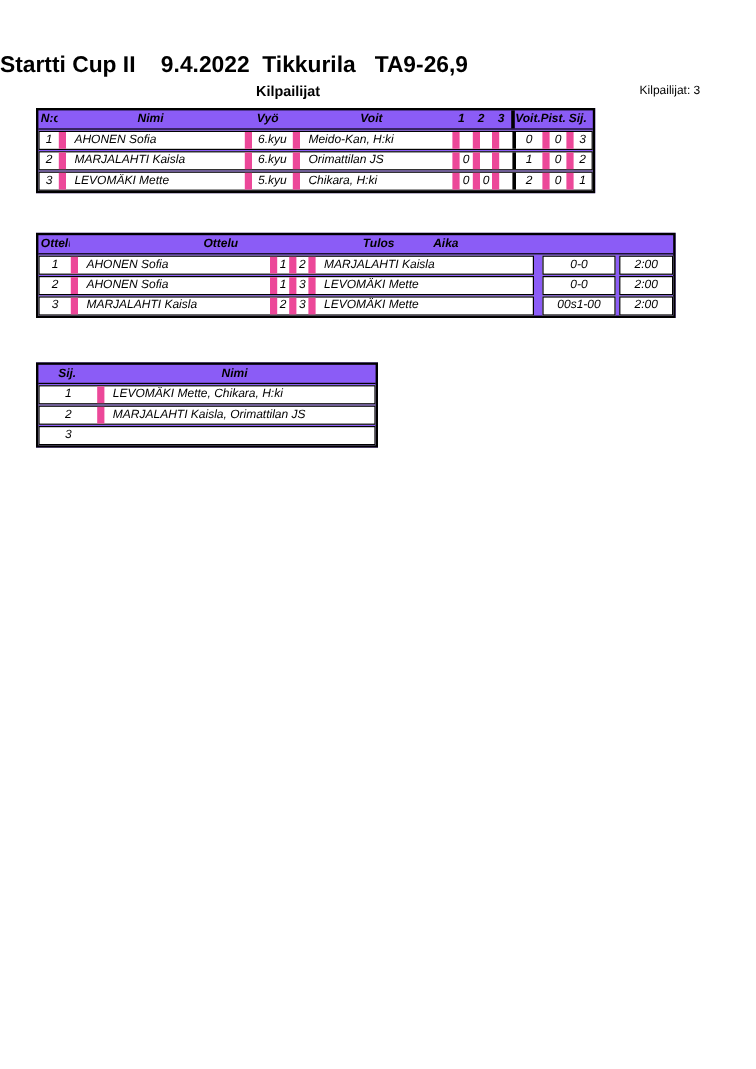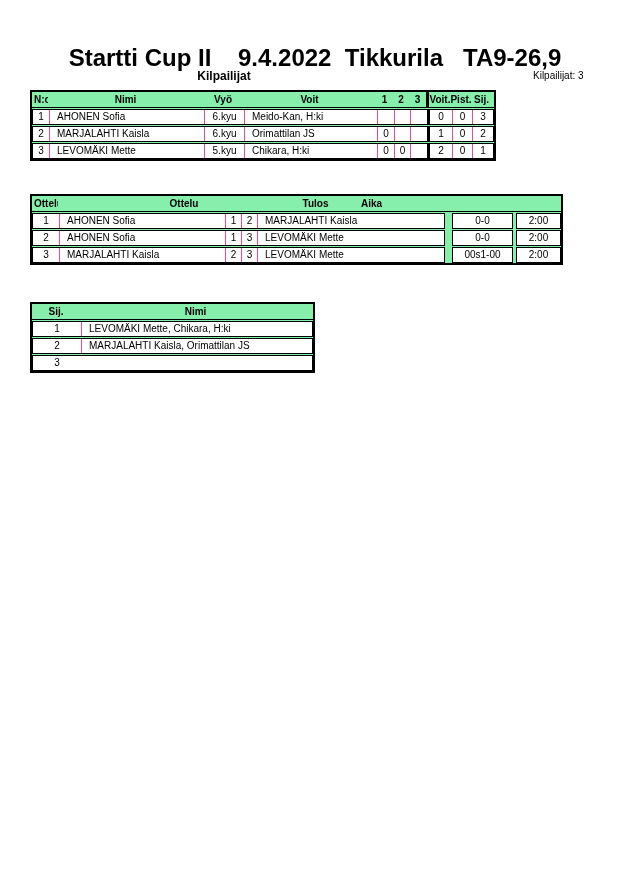--- a/index.html
+++ b/index.html
@@ -1,40 +1,40 @@
 <!DOCTYPE html>
 <html><head>
 <meta charset="utf-8">
 <style>
   html,body{margin:0;padding:0;background:#fff;}
   .page{position:relative;width:630px;height:891px;background:#ffffff;
         font-family:"Liberation Sans",sans-serif;color:#000;overflow:hidden;}
 
-  .title{position:absolute;top:44px;left:0;width:630px;text-align:center;
-         font-size:24px;font-weight:bold;white-space:pre;letter-spacing:0;}
+  .title{position:absolute;top:44px;left:0;width:630px;
+         font-size:19px;font-weight:bold;white-space:pre;letter-spacing:0;}
 
   .sec{position:absolute;font-size:12px;font-weight:bold;text-align:center;}
-  .sec1{top:69px;left:0;width:448px;}
+  .sec1{top:69px;left:16px;width:448px;}
   .sec2{top:172px;left:0;width:592px;}
   .sec3{top:284px;left:0;width:344px;}
   .count{position:absolute;top:70px;left:533px;font-size:10px;}
 
-  .tbl{position:absolute;border:2px solid #000;background:#86efac;box-sizing:border-box;}
+  .tbl{position:absolute;border:2px solid #000;background:#8b5cf6;box-sizing:border-box;font-style:italic;}
   .t1{left:30px;top:90px;width:466px;}
   .t2{left:30px;top:194px;width:533px;}
   .t3{left:30px;top:302px;width:285px;}
 
   .hdr{display:flex;align-items:stretch;height:16px;border-bottom:1px solid #000;box-sizing:border-box;}
   .row{display:flex;align-items:stretch;height:16px;margin-top:1px;}
   .grp{display:flex;align-items:stretch;border:1px solid #000;box-sizing:border-box;background:#fff;}
 
   .c,.h{box-sizing:border-box;display:flex;align-items:center;justify-content:center;
         font-size:10px;line-height:1;white-space:nowrap;overflow:hidden;}
   .h{font-weight:bold;}
-  .c + .c{border-left:1px solid #ec4899;}
+  .c + .c{border-left:6px solid #ec4899;}
   .tl{justify-content:flex-start;padding-left:7px;}
   .hl{justify-content:flex-start;padding-left:2px;}
   .vsep{width:3px;background:#000;}
   .gap7{width:7px;}
   .gap3{width:3px;}
 
   
   .w-no{width:16px}.w-nimi{width:155px}.w-vyo{width:40px}.w-seura{width:133px}
   .w-s{width:17px}.w-s2{width:16px}.w-voit{width:22px}.w-pist{width:20px}.w-sij{width:21px}
   .g1{width:462px}

